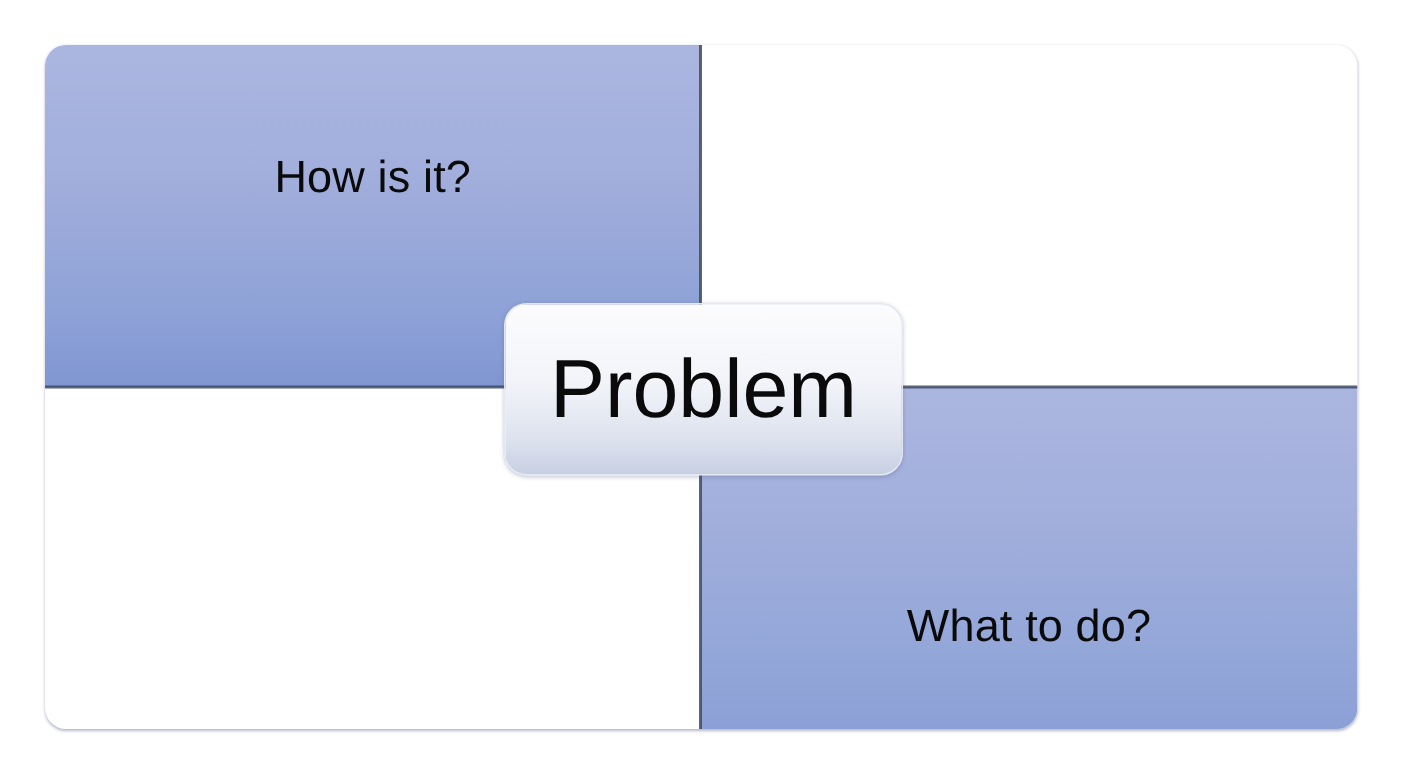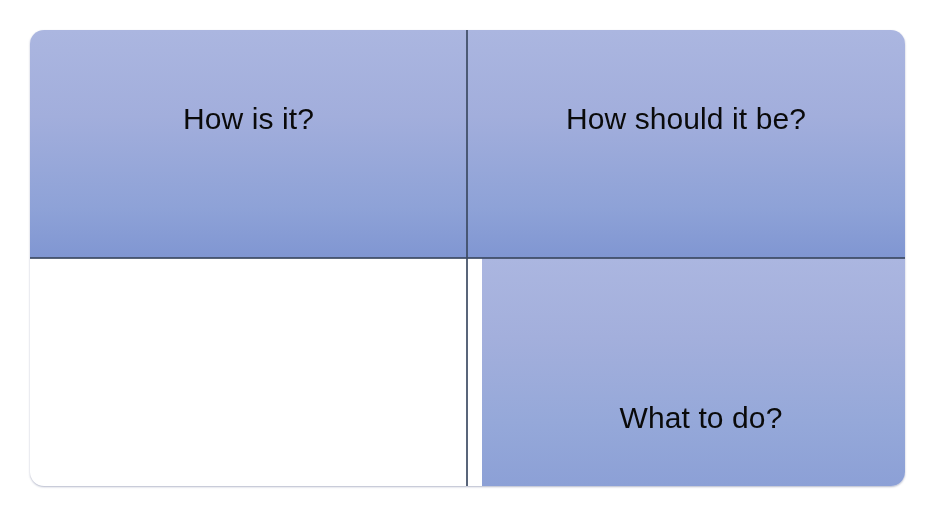--- a/index.html
+++ b/index.html
@@ -42,21 +42,21 @@
     justify-content: center;
     background: linear-gradient(to bottom, #abb6e0 0%, #a2aedc 38%, #8ea2d7 78%, #8096d2 100%);
   }
 
   
   .q-tl { left: 0;     top: 0;     width: 437px; height: 228px; }
   .q-tr { left: 437px; top: 0;     width: 438px; height: 228px; }
   
   .q-bl { left: 0;     top: 228px; width: 437px; height: 228px;
           background: linear-gradient(to bottom, #abb6e0 0%, #a3afdc 35%, #95a8d9 72%, #8ca0d6 100%); }
-  .q-br { left: 452px; top: 228px; width: 438px; height: 228px;
+  .q-br { left: 437px; top: 228px; width: 438px; height: 228px;
           background: linear-gradient(to bottom, #abb6e0 0%, #a3afdc 35%, #95a8d9 72%, #8ca0d6 100%); }
 
   .q-label {
     color: #0a0a0a;
     font-size: 30px;
     line-height: 1.1;
     letter-spacing: 0.1px;
     white-space: nowrap;
   }
 
@@ -112,28 +112,28 @@
 <body>
 
 <div id="slide">
 
   <div id="matrix">
 
     <div class="quadrant q-tl">
       <span class="q-label">How is it?</span>
     </div>
 
-    <div class="quadrant q-tr">
-      <span class="q-label">How should it be?</span>
-    </div>
 
 
     <div class="quadrant q-br">
       <span class="q-label">What to do?</span>
     </div>
 
     <div class="divider-v"></div>
     <div class="divider-h"></div>
 
   </div>
 
+  <div id="center-box">
+    <span id="center-label">Problem</span>
+  </div>
 
 </div>
 
 </body></html>

